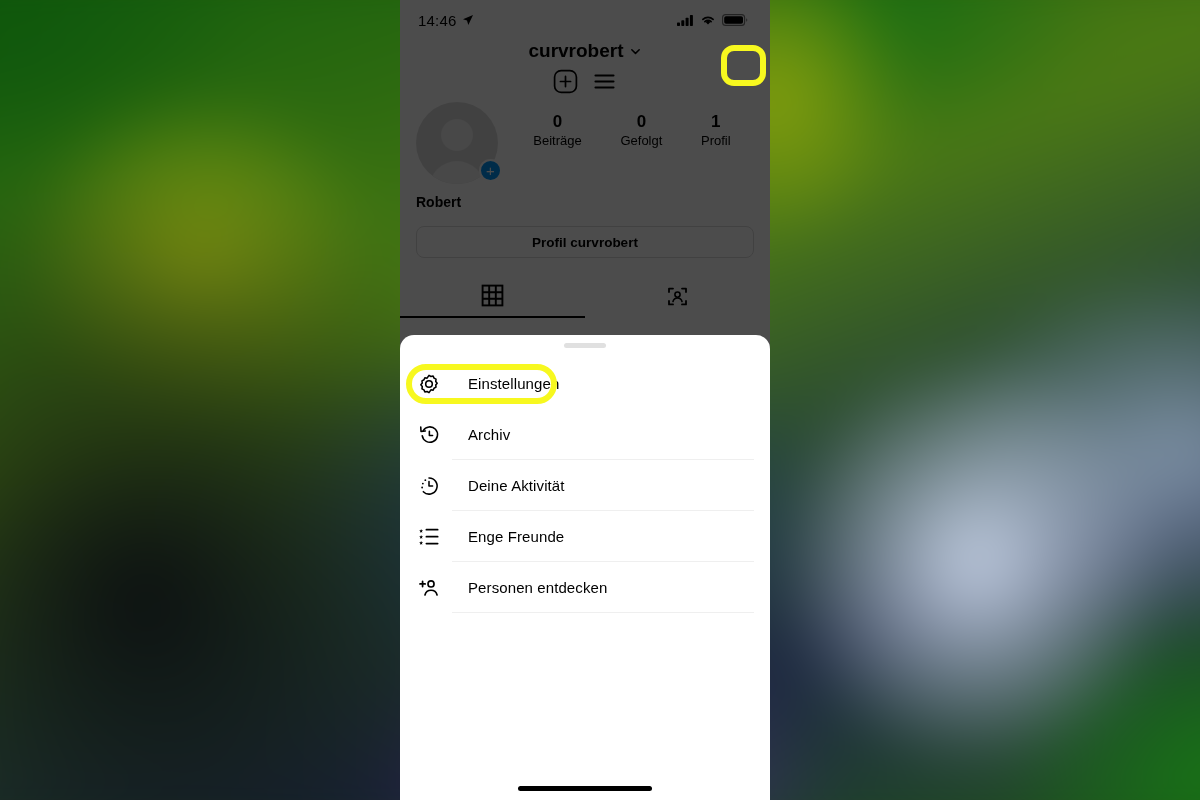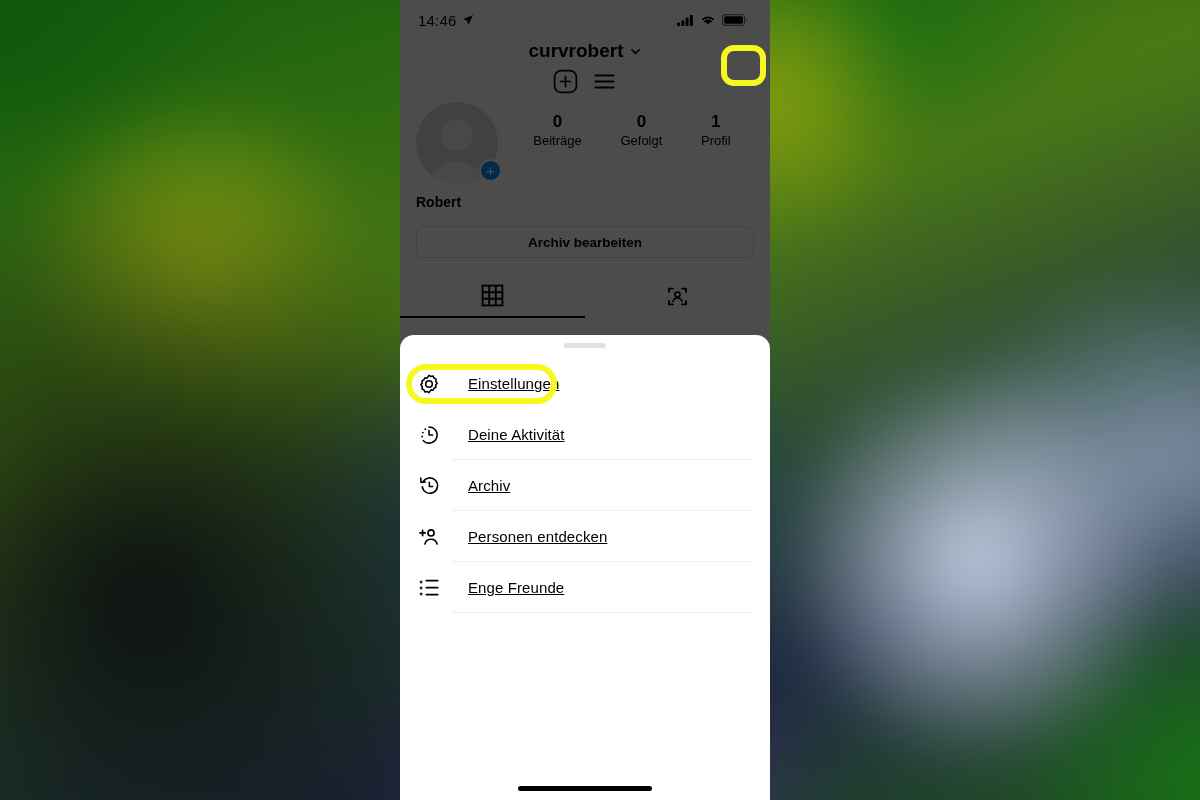--- a/index.html
+++ b/index.html
@@ -99,21 +99,21 @@
 
   
   #sheet {
     position:absolute; left:0; bottom:0; width:370px; height:465px;
     background:#ffffff; border-radius:14px 14px 0 0; z-index:10;
   }
   .grabber {
     width:42px; height:5px; border-radius:3px; background:#e0e0e0;
     margin:8px auto 0 auto;
   }
-  .menu-list { padding:10px 16px 0 0;text-decoration:underline; }
+  .menu-list { padding:10px 16px 0 0; }
   .menu-item {
     display:flex; align-items:center; height:51px; padding-left:16px;
     position:relative;
   }
   .menu-icon { width:26px; height:26px; flex:0 0 26px; display:flex; align-items:center; justify-content:center; }
   .menu-label { font-size:15px; color:#000; margin-left:26px; letter-spacing:0.1px; }
   .menu-item .sep {
     position:absolute; left:52px; right:0; bottom:0; height:1px; background:#efefef;
   }
 
@@ -205,21 +205,21 @@
         </div>
         <div class="stat">
           <div class="stat-num">1</div>
           <div class="stat-label">Profil</div>
         </div>
       </div>
     </div>
 
     <div class="ig-realname">Robert</div>
 
-    <div class="edit-btn">Archiv bearbeiten</div>
+    <div class="edit-btn">Profil curvrobert</div>
 
     <div class="ig-tabs">
       <div class="ig-tab active">
         <svg width="23" height="23" viewBox="0 0 23 23">
           <rect x="1.6" y="1.6" width="19.8" height="19.8" fill="none" stroke="#000" stroke-width="1.9"></rect>
           <path d="M8.2 1.6 v19.8 M14.8 1.6 v19.8 M1.6 8.2 h19.8 M1.6 14.8 h19.8" stroke="#000" stroke-width="1.9"></path>
         </svg>
       </div>
       <div class="ig-tab">
         <svg width="23" height="23" viewBox="0 0 23 23">
@@ -251,68 +251,68 @@
             <circle cx="12" cy="12" r="3.6" fill="none" stroke="#000" stroke-width="1.7"></circle>
           </svg>
         </span>
         <span class="menu-label">Einstellungen</span>
 
       </div>
 
       <div class="menu-item">
         <span class="menu-icon">
           <svg width="22" height="22" viewBox="0 0 24 24">
+            <path d="M5.6 7.4 a8.4 8.4 0 1 1 -1.0 5.4" fill="none" stroke="#000" stroke-width="1.7" stroke-linecap="round"></path>
+            <path d="M3.0 3.4 L3.3 8.2 L8.1 7.6" fill="none" stroke="#000" stroke-width="1.7" stroke-linecap="round" stroke-linejoin="round"></path>
+            <path d="M12.4 8.0 v4.6 h3.5" stroke="#000" stroke-width="1.7" fill="none" stroke-linecap="round" stroke-linejoin="round"></path>
+          </svg>
+        </span>
+        <span class="menu-label">Archiv</span>
+        <span class="sep"></span>
+      </div>
+
+      <div class="menu-item">
+        <span class="menu-icon">
+          <svg width="22" height="22" viewBox="0 0 24 24">
             <path d="M12 3.2 a8.8 8.8 0 1 1 -6.2 15.0" fill="none" stroke="#000" stroke-width="1.7" stroke-linecap="round"></path>
             <circle cx="4.5" cy="13.6" r="1.0" fill="#000"></circle>
             <circle cx="5.3" cy="9.4" r="1.0" fill="#000"></circle>
             <circle cx="8.0" cy="5.6" r="1.0" fill="#000"></circle>
             <path d="M12 7.1 v5.0 h3.9" stroke="#000" stroke-width="1.7" fill="none" stroke-linecap="round" stroke-linejoin="round"></path>
           </svg>
         </span>
         <span class="menu-label">Deine Aktivität</span>
         <span class="sep"></span>
       </div>
 
-      <div class="menu-item">
-        <span class="menu-icon">
-          <svg width="22" height="22" viewBox="0 0 24 24">
-            <path d="M5.6 7.4 a8.4 8.4 0 1 1 -1.0 5.4" fill="none" stroke="#000" stroke-width="1.7" stroke-linecap="round"></path>
-            <path d="M3.0 3.4 L3.3 8.2 L8.1 7.6" fill="none" stroke="#000" stroke-width="1.7" stroke-linecap="round" stroke-linejoin="round"></path>
-            <path d="M12.4 8.0 v4.6 h3.5" stroke="#000" stroke-width="1.7" fill="none" stroke-linecap="round" stroke-linejoin="round"></path>
-          </svg>
-        </span>
-        <span class="menu-label">Archiv</span>
-        <span class="sep"></span>
-      </div>
-
-
-
-      <div class="menu-item">
-        <span class="menu-icon">
-          <svg width="22" height="22" viewBox="0 0 24 24">
-            <circle cx="14.2" cy="7.6" r="3.3" fill="none" stroke="#000" stroke-width="1.8"></circle>
-            <path d="M7.6 19.6 a6.8 6.8 0 0 1 13.2 0" fill="none" stroke="#000" stroke-width="1.8" stroke-linecap="round"></path>
-            <path d="M2.2 7.6 h5.6 M5.0 4.8 v5.6" stroke="#000" stroke-width="1.9" stroke-linecap="round"></path>
-          </svg>
-        </span>
-        <span class="menu-label">Personen entdecken</span>
-        <span class="sep"></span>
-      </div>
+
 
       <div class="menu-item">
         <span class="menu-icon">
           <svg width="22" height="22" viewBox="0 0 24 24">
             <path d="M3.4 3.2 l.55 1.55 1.6 .1 -1.25 1.0 .45 1.6 -1.35-.9 -1.35 .9 .45-1.6 -1.25-1.0 1.6-.1 Z" fill="#000"></path>
             <path d="M3.4 9.7 l.55 1.55 1.6 .1 -1.25 1.0 .45 1.6 -1.35-.9 -1.35 .9 .45-1.6 -1.25-1.0 1.6-.1 Z" fill="#000"></path>
             <path d="M3.4 16.2 l.55 1.55 1.6 .1 -1.25 1.0 .45 1.6 -1.35-.9 -1.35 .9 .45-1.6 -1.25-1.0 1.6-.1 Z" fill="#000"></path>
             <path d="M9.2 4.0 h12.2 M9.2 11.6 h12.2 M9.2 19.2 h12.2" stroke="#000" stroke-width="2.0" stroke-linecap="round"></path>
           </svg>
         </span>
         <span class="menu-label">Enge Freunde</span>
         <span class="sep"></span>
       </div>
 
+      <div class="menu-item">
+        <span class="menu-icon">
+          <svg width="22" height="22" viewBox="0 0 24 24">
+            <circle cx="14.2" cy="7.6" r="3.3" fill="none" stroke="#000" stroke-width="1.8"></circle>
+            <path d="M7.6 19.6 a6.8 6.8 0 0 1 13.2 0" fill="none" stroke="#000" stroke-width="1.8" stroke-linecap="round"></path>
+            <path d="M2.2 7.6 h5.6 M5.0 4.8 v5.6" stroke="#000" stroke-width="1.9" stroke-linecap="round"></path>
+          </svg>
+        </span>
+        <span class="menu-label">Personen entdecken</span>
+        <span class="sep"></span>
+      </div>
+
     </div>
 
     <div class="home-indicator"></div>
   </div>
 
 </div>
 
 </body></html>

